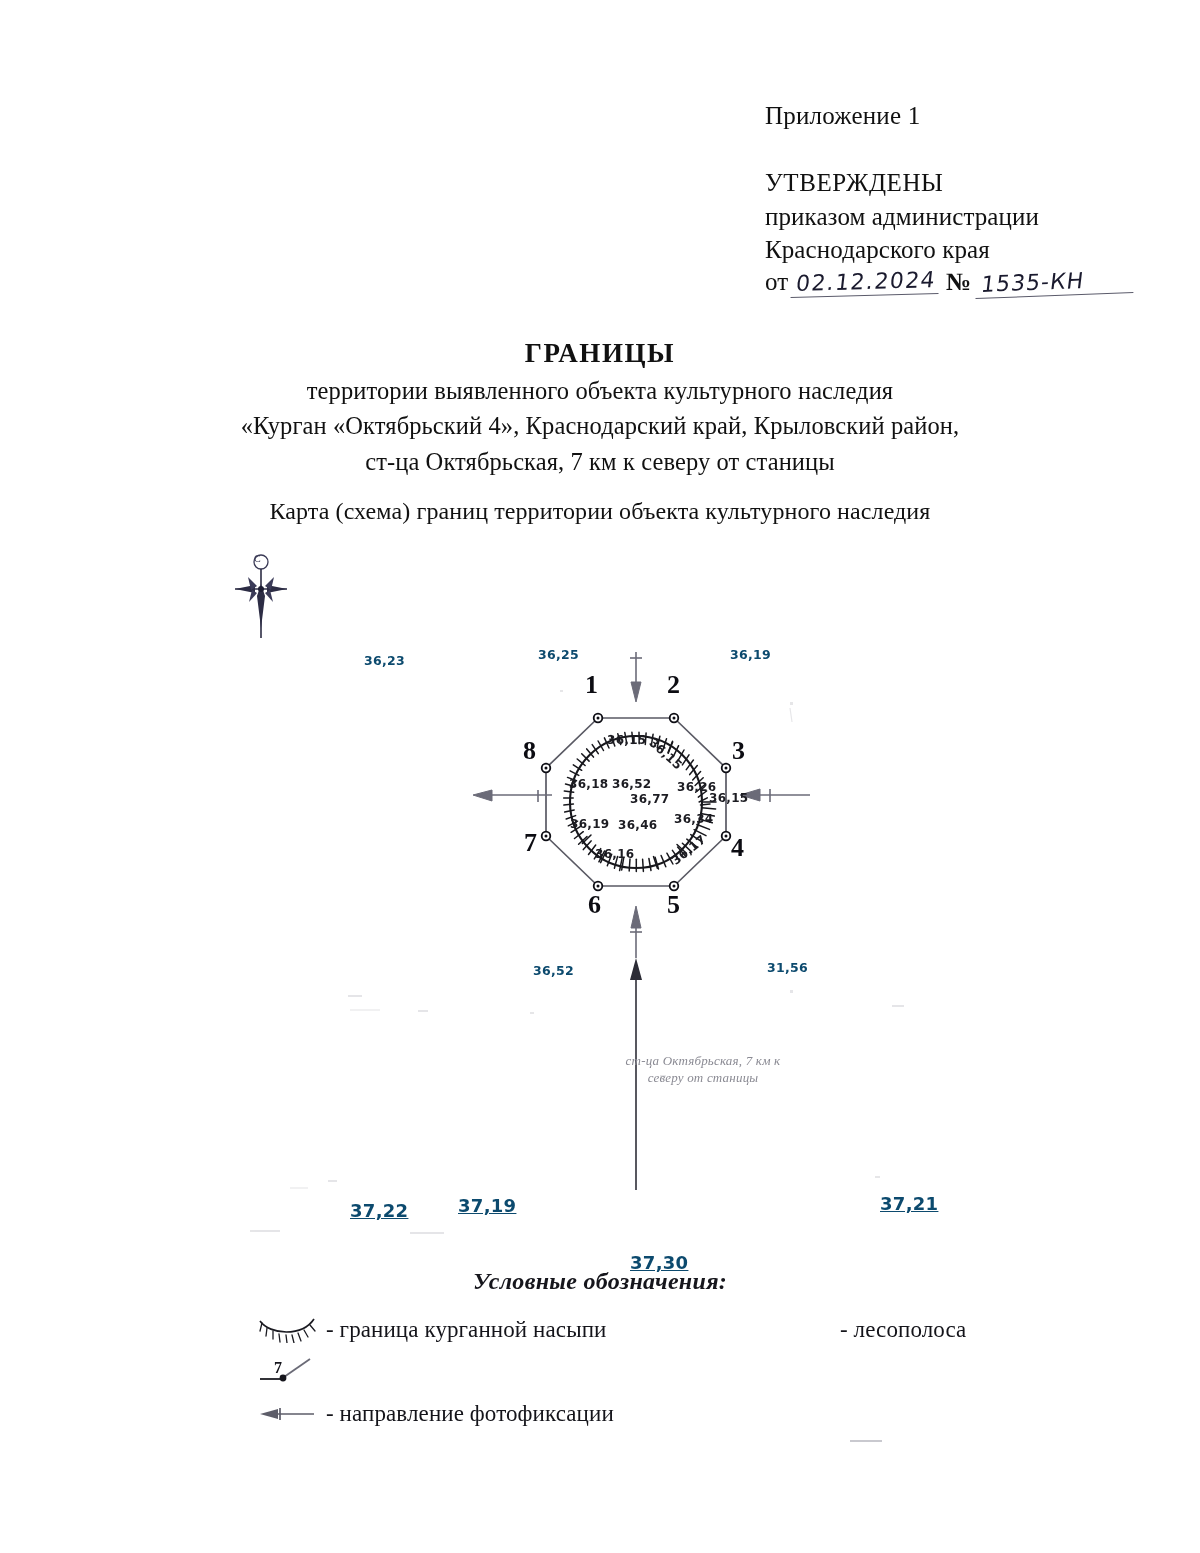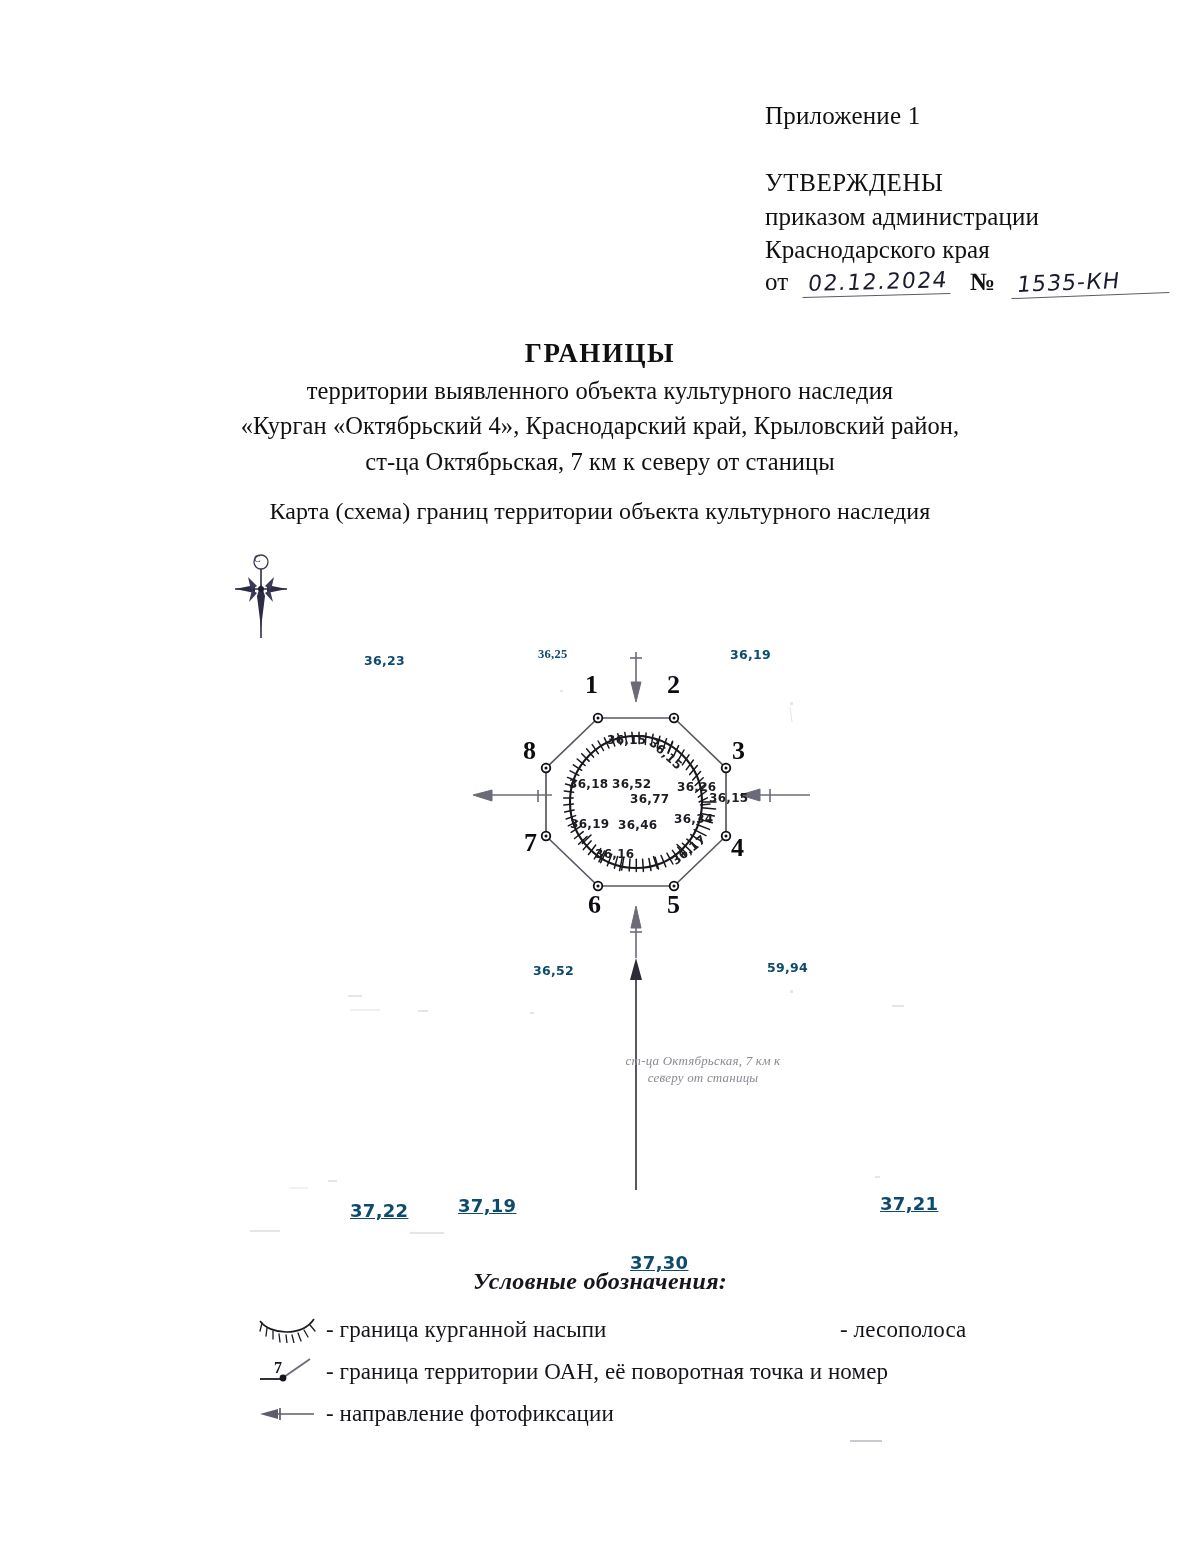--- a/index.html
+++ b/index.html
@@ -38,21 +38,21 @@
   .approved-line {
     font-size: 25px;
     line-height: 1.32;
     letter-spacing: .1px;
   }
   .date-row {
     font-size: 25px;
     margin-top: 2px;
     display: flex;
     align-items: flex-end;
-    gap: 16px;
+    gap: 4px;
     white-space: nowrap;
   }
   .hand {
     font-family: "DejaVu Sans", sans-serif;
     font-size: 22px;
     color: #1a1a2e;
     letter-spacing: 1.4px;
     transform: rotate(-1.6deg) skewX(-8deg);
     display: inline-block;
     padding: 0 4px 1px 4px;
@@ -409,24 +409,24 @@
   <div class="vertex-num" style="left:355px;  top:130px;">1</div>
   <div class="vertex-num" style="left:437px;  top:130px;">2</div>
   <div class="vertex-num" style="left:502px;  top:196px;">3</div>
   <div class="vertex-num" style="left:501px;  top:293px;">4</div>
   <div class="vertex-num" style="left:437px;  top:350px;">5</div>
   <div class="vertex-num" style="left:358px;  top:350px;">6</div>
   <div class="vertex-num" style="left:294px;  top:288px;">7</div>
   <div class="vertex-num" style="left:293px;  top:196px;">8</div>
 
   <div class="map-elev outer" style="left:134px; top:113px;">36,23</div>
-  <div class="map-elev outer" style="left:308px; top:107px;font-family:Liberation Serif, serif;">36,25</div>
+  <div class="map-elev outer" style="left:308px; top:107px;">36,25</div>
   <div class="map-elev outer" style="left:500px; top:107px;">36,19</div>
   <div class="map-elev outer" style="left:303px; top:423px;">36,52</div>
-  <div class="map-elev outer" style="left:537px; top:420px;">59,94</div>
+  <div class="map-elev outer" style="left:537px; top:420px;">31,56</div>
 
   <div class="map-elev inner" style="left:377px; top:193px;">36,15</div>
   <div class="map-elev inner" style="left:416px; top:207px; transform:rotate(42deg);">36,15</div>
   <div class="map-elev inner" style="left:339px; top:237px;">36,18</div>
   <div class="map-elev inner" style="left:382px; top:237px;">36,52</div>
   <div class="map-elev inner" style="left:400px; top:252px;">36,77</div>
   <div class="map-elev inner" style="left:447px; top:240px;">36,26</div>
   <div class="map-elev inner" style="left:479px; top:251px;">36,15</div>
   <div class="map-elev inner" style="left:340px; top:277px;">36,19</div>
   <div class="map-elev inner" style="left:388px; top:278px;">36,46</div>
@@ -468,21 +468,20 @@
 
   <div class="legend-row">
     <span class="legend-sym">
       <svg width="60" height="34" viewBox="0 0 60 34">
         <path d="M2,24 L22,24" stroke="#1b1b22" stroke-width="1.8"></path>
         <path d="M26,22 L52,4" stroke="#6a6a76" stroke-width="1.8"></path>
         <text x="20" y="18" font-family="Liberation Serif, serif" font-size="16" font-weight="700" fill="#15151c" text-anchor="middle">7</text>
         <circle cx="25" cy="23" r="3.4" fill="#15151c"></circle>
       </svg>
     </span>
-    <span class="legend-text">- граница территории ОАН, её поворотная точка и номер</span>
   </div>
 
   <div class="legend-row">
     <span class="legend-sym">
       <svg width="60" height="20" viewBox="0 0 60 20">
         <path d="M6,10 L56,10" stroke="#5d5d69" stroke-width="1.7"></path>
         <path d="M2,10 L20,5 L20,15 Z" fill="#5d5d69"></path>
         <path d="M22,4 L22,16" stroke="#5d5d69" stroke-width="1.7"></path>
       </svg>
     </span>

